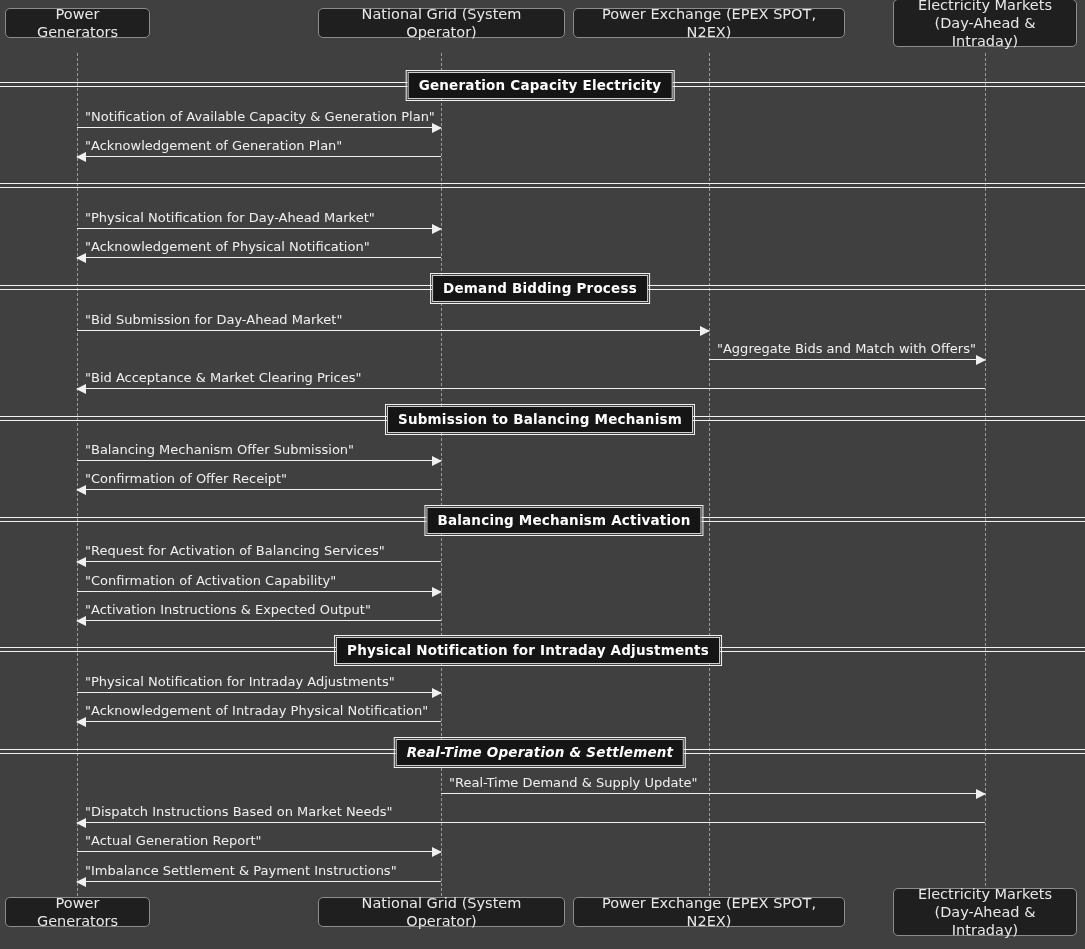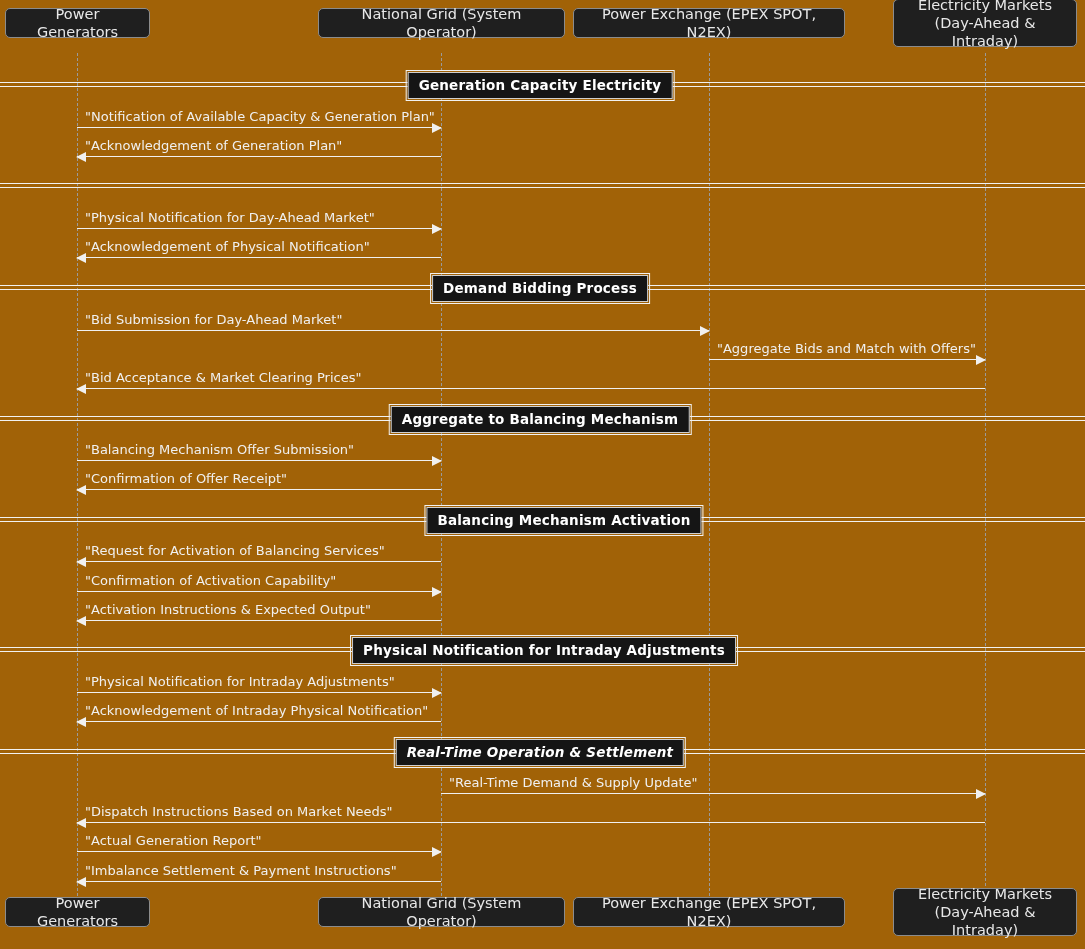--- a/index.html
+++ b/index.html
@@ -5,21 +5,21 @@
   * { box-sizing: border-box; }
   html, body {
     margin: 0; padding: 0;
     background: #1a1a1a;
     font-family: "DejaVu Sans", sans-serif;
   }
   #diagram {
     position: relative;
     width: 1085px;
     height: 949px;
-    background: #a16207;
+    background: #404040;
     overflow: hidden;
   }
 
   
   .participant {
     position: absolute;
     border: 1px solid #8c8c8c;
     border-radius: 5px;
     background: #1f1f1f;
     color: #e8e8e8;
@@ -116,25 +116,25 @@
     <div class="participant" style="left: 318px; width: 247px; height: 30px; top: 897px;">National Grid (System Operator)</div>
     <div class="participant" style="left: 573px; width: 272px; height: 30px; top: 897px;">Power Exchange (EPEX SPOT, N2EX)</div>
     <div class="participant" style="left: 893px; width: 184px; height: 48px; top: 888px;">Electricity Markets
 (Day-Ahead &amp; Intraday)</div>
     <div class="divider" style="top: 82px;"></div>
     <div class="divider-label" style="left: 540px; top: 72px;">Generation Capacity Electricity</div>
     <div class="divider" style="top: 183px;"></div>
     <div class="divider" style="top: 285px;"></div>
     <div class="divider-label" style="left: 540px; top: 275px;">Demand Bidding Process</div>
     <div class="divider" style="top: 416px;"></div>
-    <div class="divider-label" style="left: 540px; top: 406px;">Aggregate to Balancing Mechanism</div>
+    <div class="divider-label" style="left: 540px; top: 406px;">Submission to Balancing Mechanism</div>
     <div class="divider" style="top: 517px;"></div>
     <div class="divider-label" style="left: 564px; top: 507px;">Balancing Mechanism Activation</div>
     <div class="divider" style="top: 647px;"></div>
-    <div class="divider-label" style="left: 544px; top: 637px;">Physical Notification for Intraday Adjustments</div>
+    <div class="divider-label" style="left: 528px; top: 637px;">Physical Notification for Intraday Adjustments</div>
     <div class="divider" style="top: 749px;"></div>
     <div class="divider-label" style="left: 540px; top: 739px; font-style: italic;">Real-Time Operation &amp; Settlement</div>
     <div class="msg" style="left: 77px; width: 364px; top: 127px; height: 1px;">
       <div class="msg-line"></div>
       <div class="msg-head right"></div>
       <div class="msg-label from-left">"Notification of Available Capacity &amp; Generation Plan"</div>
     </div>
     <div class="msg" style="left: 77px; width: 364px; top: 156px; height: 1px;">
       <div class="msg-line"></div>
       <div class="msg-head left"></div>

